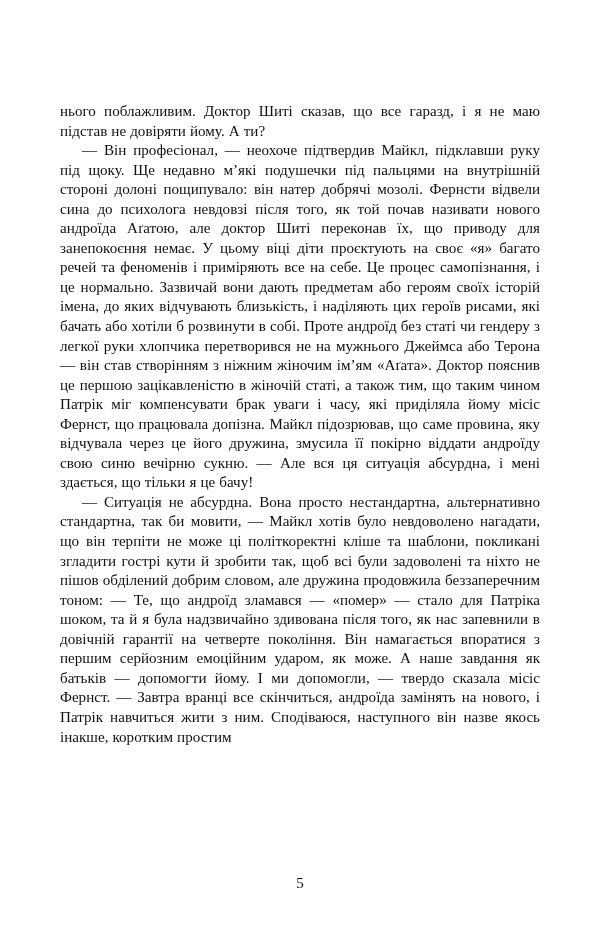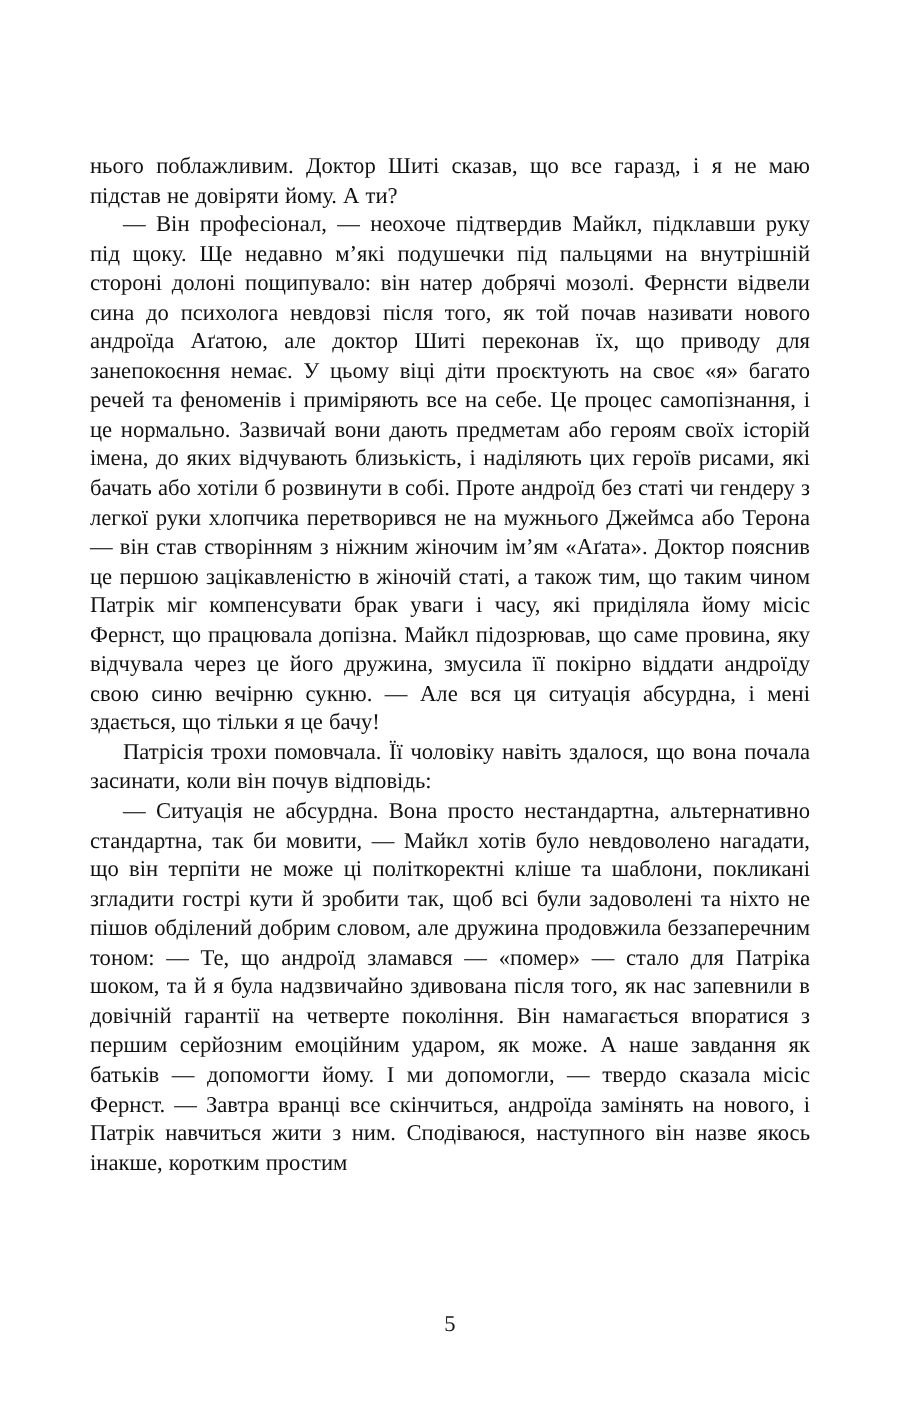--- a/index.html
+++ b/index.html
@@ -57,19 +57,18 @@
   }
 </style>
 </head>
 <body>
 
 <div class="page">
 
   <div class="text-block">
     <p class="para no-indent">нього поблажливим. Доктор Шиті сказав, що все гаразд, і я не маю підстав не довіряти йому. А ти?</p>
     <p class="para">— Він професіонал, — неохоче підтвердив Майкл, підклавши руку під щоку. Ще недавно м’які подушечки під пальцями на внутрішній стороні долоні пощипувало: він натер добрячі мозолі. Фернсти відвели сина до психолога невдовзі після того, як той почав називати нового андроїда Аґатою, але доктор Шиті переконав їх, що приводу для занепокоєння немає. У цьому віці діти проєктують на своє «я» багато речей та феноменів і приміряють все на себе. Це процес самопізнання, і це нормально. Зазвичай вони дають предметам або героям своїх історій імена, до яких відчувають близькість, і наділяють цих героїв рисами, які бачать або хотіли б розвинути в собі. Проте андроїд без статі чи гендеру з легкої руки хлопчика перетворився не на мужнього Джеймса або Терона — він став створінням з ніжним жіночим ім’ям «Аґата». Доктор пояснив це першою зацікавленістю в жіночій статі, а також тим, що таким чином Патрік міг компенсувати брак уваги і часу, які приділяла йому місіс Фернст, що працювала допізна. Майкл підозрював, що саме провина, яку відчувала через це його дружина, змусила її покірно віддати андроїду свою синю вечірню сукню. — Але вся ця ситуація абсурдна, і мені здається, що тільки я це бачу!</p>
-    <p class="para">Патрісія трохи помовчала. Її чоловіку навіть здалося, що вона почала засинати, коли він почув відповідь:</p>
     <p class="para">— Ситуація не абсурдна. Вона просто нестандартна, альтернативно стандартна, так би мовити, — Майкл хотів було невдоволено нагадати, що він терпіти не може ці політкоректні кліше та шаблони, покликані згладити гострі кути й зробити так, щоб всі були задоволені та ніхто не пішов обділений добрим словом, але дружина продовжила беззаперечним тоном: — Те, що андроїд зламався — «помер» — стало для Патріка шоком, та й я була надзвичайно здивована після того, як нас запевнили в довічній гарантії на четверте покоління. Він намагається впоратися з першим серйозним емоційним ударом, як може. А наше завдання як батьків — допомогти йому. І ми допомогли, — твердо сказала місіс Фернст. — Завтра вранці все скінчиться, андроїда замінять на нового, і Патрік навчиться жити з ним. Сподіваюся, наступного він назве якось інакше, коротким простим</p>
   </div>
 
   <div class="page-number">5</div>
 
 </div>
 
 </body></html>

